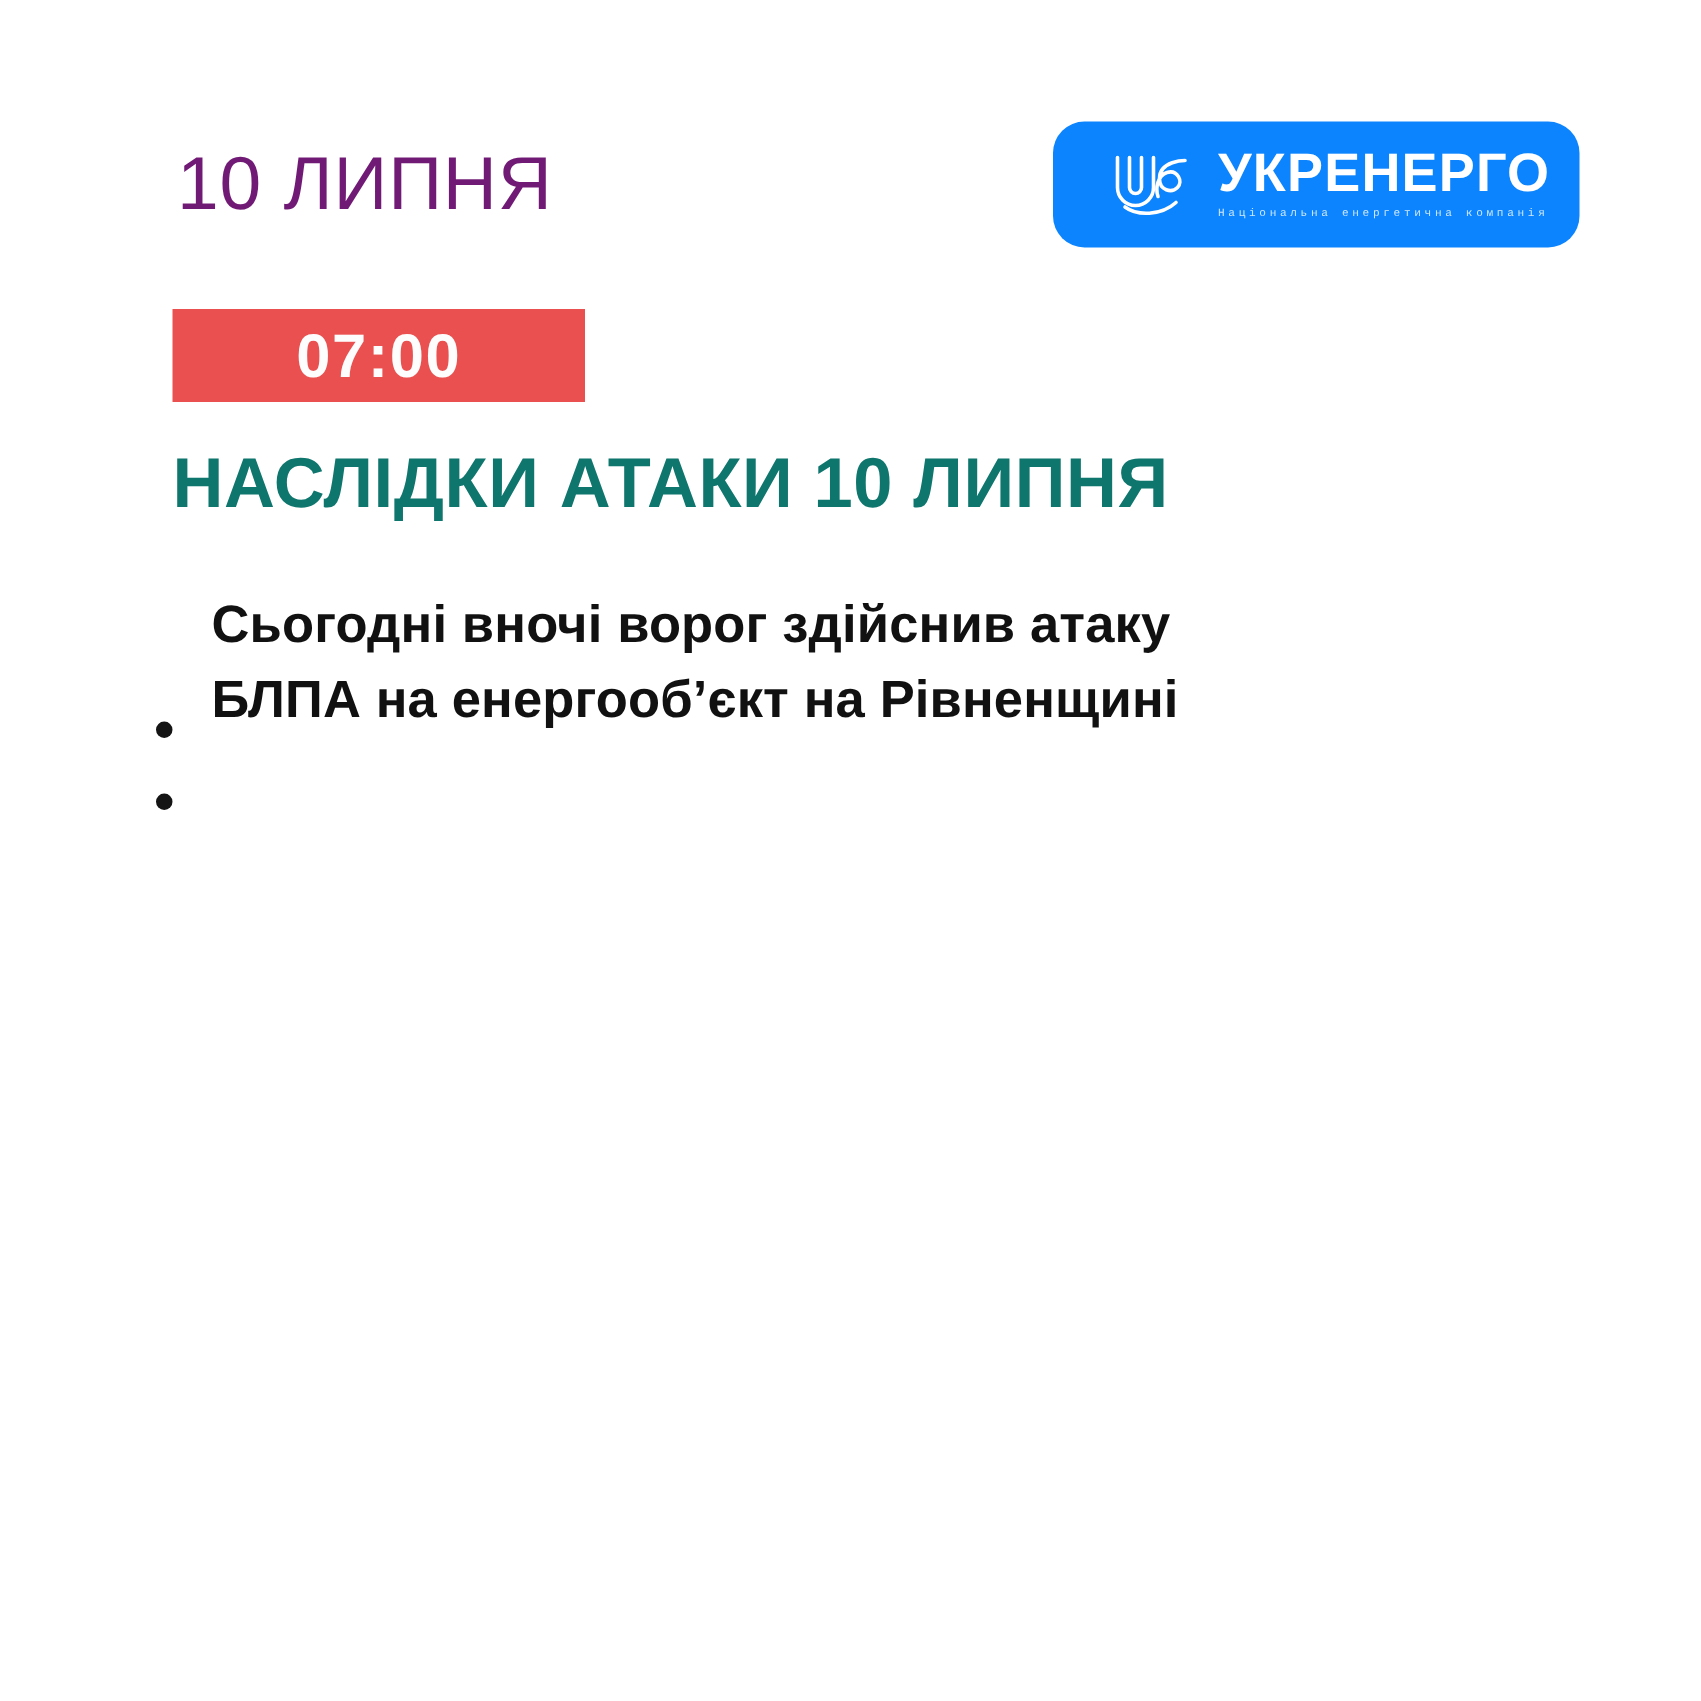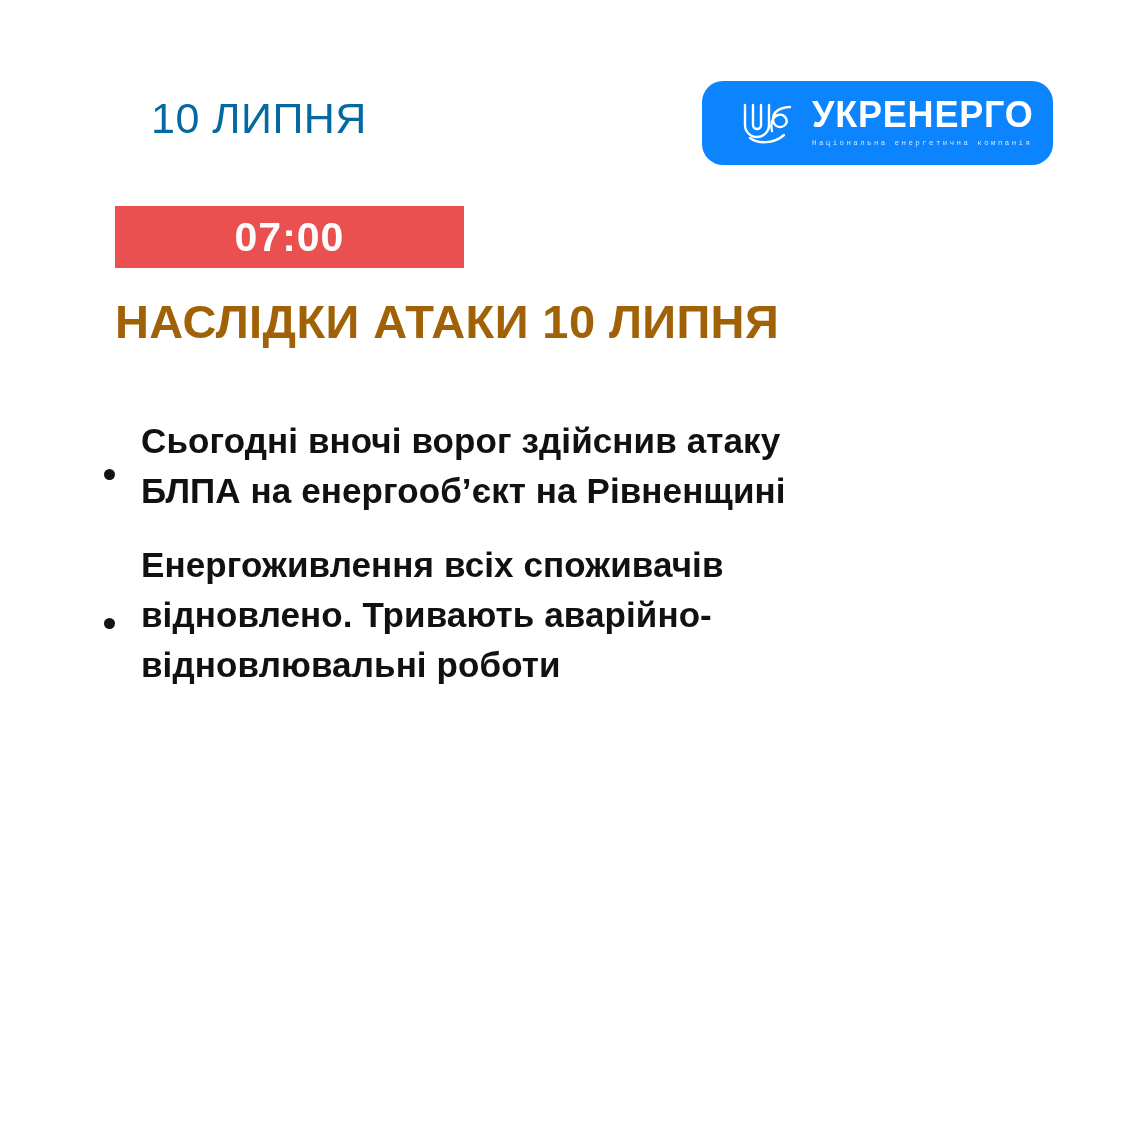--- a/index.html
+++ b/index.html
@@ -29,27 +29,26 @@
     top: 0;
     left: 0;
     width: 1134px;
     height: 185px;
   }
 
   .date-title {
     position: absolute;
     left: 118px;
     top: 97px;
-    font-size: 43px;
+    font-size: 50px;
     font-weight: 400;
     letter-spacing: 0.5px;
-    color: #0369a1;
-    line-height: 1;
-    white-space: nowrap;
-    margin-left: 33px;
+    color: #701a75;
+    line-height: 1;
+    white-space: nowrap;
   }
 
   
   .logo {
     position: absolute;
     left: 702px;
     top: 81px;
     width: 351px;
     height: 84px;
     background: #0b84fe;
@@ -93,21 +92,21 @@
     margin-top: 7px;
     white-space: nowrap;
     font-family: Liberation Mono, monospace;
   }
 
   
   .time-badge {
     position: absolute;
     left: 115px;
     top: 206px;
-    width: 349px;
+    width: 275px;
     height: 62px;
     background: #e9504f;
     display: flex;
     align-items: center;
     justify-content: center;
   }
 
   .time-badge-text {
     font-size: 41px;
     font-weight: 700;
@@ -116,39 +115,38 @@
     line-height: 1;
   }
 
   
   .main-heading {
     position: absolute;
     left: 115px;
     top: 296px;
     font-size: 47px;
     font-weight: 700;
-    color: #a16207;
+    color: #0f766e;
     letter-spacing: 0.4px;
     line-height: 1.1;
     white-space: nowrap;
   }
 
   
   .bullet-list {
     position: absolute;
     left: 104px;
     top: 392px;
     width: 830px;
   }
 
   .bullet-item {
     display: flex;
-    align-items: center;
+    align-items: flex-end;
     margin-bottom: 20px;
-    margin-top: 24px;
   }
 
   .bullet-dot {
     flex: 0 0 auto;
     width: 11px;
     height: 11px;
     border-radius: 50%;
     background: #141414;
     margin-top: 17px;
     margin-right: 26px;
@@ -201,20 +199,17 @@
 
     <div class="bullet-item">
       <span class="bullet-dot"></span>
       <span class="bullet-text">Сьогодні вночі ворог здійснив атаку
 БЛПА на енергооб’єкт на Рівненщині</span>
     </div>
 
 
     <div class="bullet-item">
       <span class="bullet-dot"></span>
-      <span class="bullet-text">Енергоживлення всіх споживачів
-відновлено. Тривають аварійно-
-відновлювальні роботи</span>
     </div>
 
   </div>
 
 </div>
 
 </body></html>

